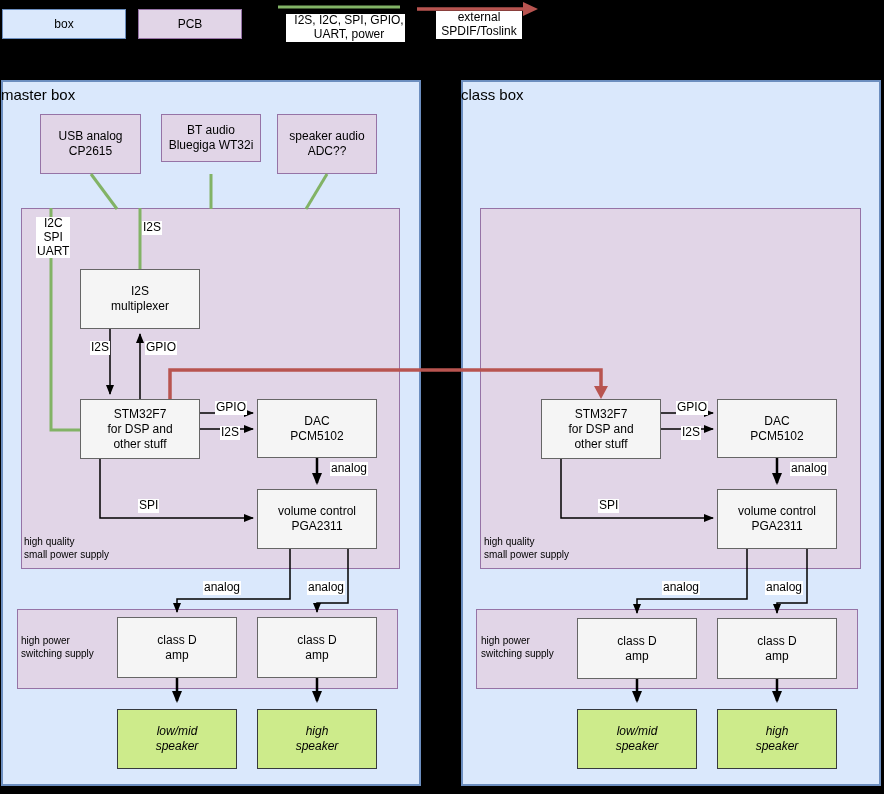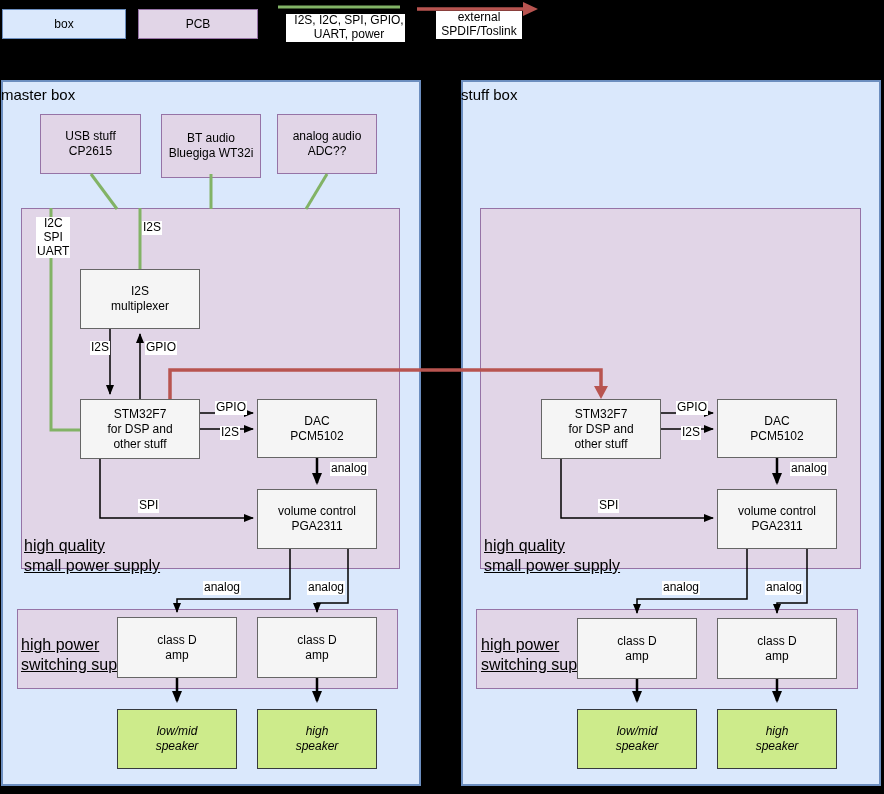--- a/index.html
+++ b/index.html
@@ -13,47 +13,47 @@
   .box{background:var(--box-fill,#dae8fc);border:2px solid var(--box-border,#6c8ebf);}
   .pcb{background:var(--pcb-fill,#e1d5e7);border:1px solid var(--pcb-border,#9673a6);}
   .srcbox{background:var(--pcb-fill,#e1d5e7);border:1px solid var(--pcb-border,#9673a6);}
   .node{background:var(--node-fill,#f5f5f5);border:1px solid var(--node-border,#666666);}
   .speaker{background:var(--speaker-fill,#cdeb8b);border:1px solid var(--speaker-border,#36393d);font-style:italic;}
   .ctr{display:flex;align-items:center;justify-content:center;text-align:center;
        font-size:12px;line-height:1.25;white-space:pre-line;}
   .title{font-size:15px;white-space:pre-line;}
   .wire-label{position:absolute;background:#fff;font-size:12px;line-height:1.15;
        padding:0 1px;text-align:center;white-space:pre-line;}
-  .pcb-label{position:absolute;font-size:16px;line-height:1.25;white-space:pre-line;text-decoration:underline;}
+  .pcb-label{position:absolute;font-size:10px;line-height:1.25;white-space:pre-line;}
   svg.wires{position:absolute;left:0;top:0;pointer-events:none;}
   .wg{stroke:var(--wire-green,#82b366);stroke-width:3;fill:none;}
   .wk{stroke:var(--wire-black,#000000);stroke-width:1.5;fill:none;}
   .wkt{stroke:var(--wire-black,#000000);stroke-width:2.5;fill:none;}
   .wr{stroke:var(--wire-red,#b85450);stroke-width:3.5;fill:none;}
   .fr{fill:var(--wire-red,#b85450);stroke:none;}
 </style>
 </head>
 <body>
 
 <div class="canvas">
 
   <div class="abs box ctr" style="left:2px;top:9px;width:124px;height:30px;border-width:1px;">box</div>
-  <div class="abs pcb ctr" style="left:138px;top:9px;width:120px;height:30px;">PCB</div>
+  <div class="abs pcb ctr" style="left:138px;top:9px;width:104px;height:30px;">PCB</div>
 
   <div class="abs box" style="left:1px;top:80px;width:420px;height:706px;"></div>
   <div class="abs box" style="left:461px;top:80px;width:420px;height:706px;"></div>
 
   <div class="abs title" style="left:1px;top:86px;width:420px;">master box</div>
-  <div class="abs title" style="left:461px;top:86px;width:420px;">stuff box</div>
+  <div class="abs title" style="left:461px;top:86px;width:420px;">class box</div>
 
-  <div class="abs srcbox ctr" style="left:40px;top:114px;width:101px;height:60px;">USB stuff
+  <div class="abs srcbox ctr" style="left:40px;top:114px;width:101px;height:60px;">USB analog
 CP2615</div>
-  <div class="abs srcbox ctr" style="left:161px;top:114px;width:100px;height:64px;">BT audio
+  <div class="abs srcbox ctr" style="left:161px;top:114px;width:100px;height:48px;">BT audio
 Bluegiga WT32i</div>
-  <div class="abs srcbox ctr" style="left:277px;top:114px;width:100px;height:60px;">analog audio
+  <div class="abs srcbox ctr" style="left:277px;top:114px;width:100px;height:60px;">speaker audio
 ADC??</div>
 
   <div class="abs pcb" style="left:21px;top:208px;width:379px;height:361px;"></div>
   <div class="abs pcb" style="left:480px;top:208px;width:381px;height:361px;"></div>
   <div class="pcb-label" style="left:24px;top:536px;">high quality
 small power supply</div>
   <div class="pcb-label" style="left:484px;top:536px;">high quality
 small power supply</div>
 
   <div class="abs pcb" style="left:17px;top:609px;width:381px;height:80px;"></div>

